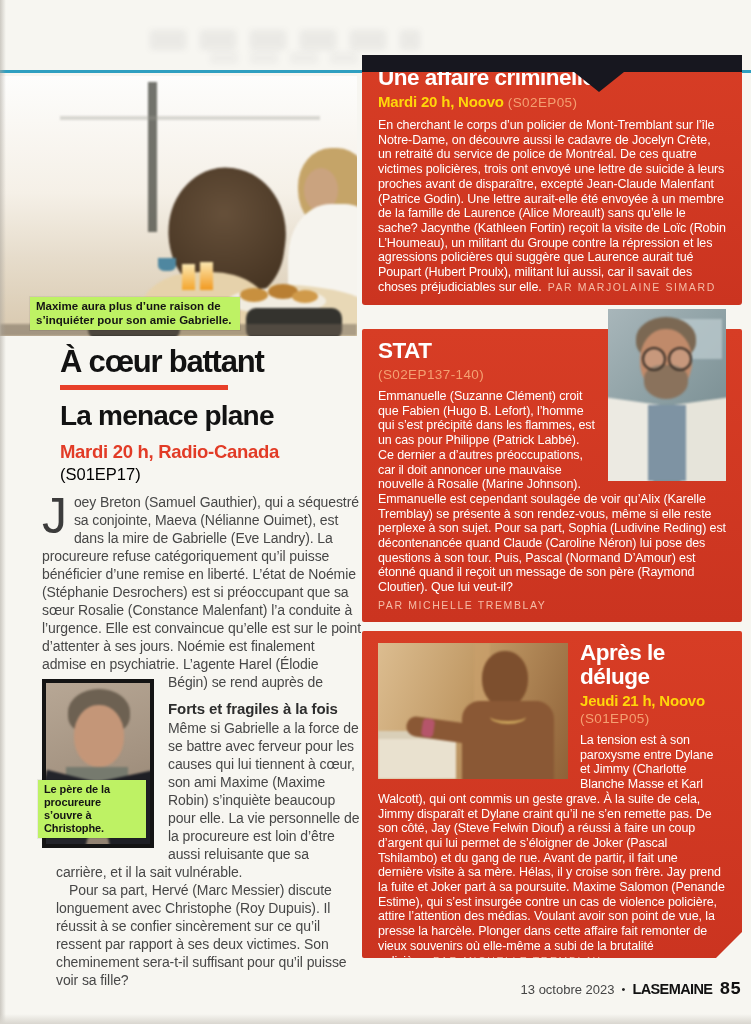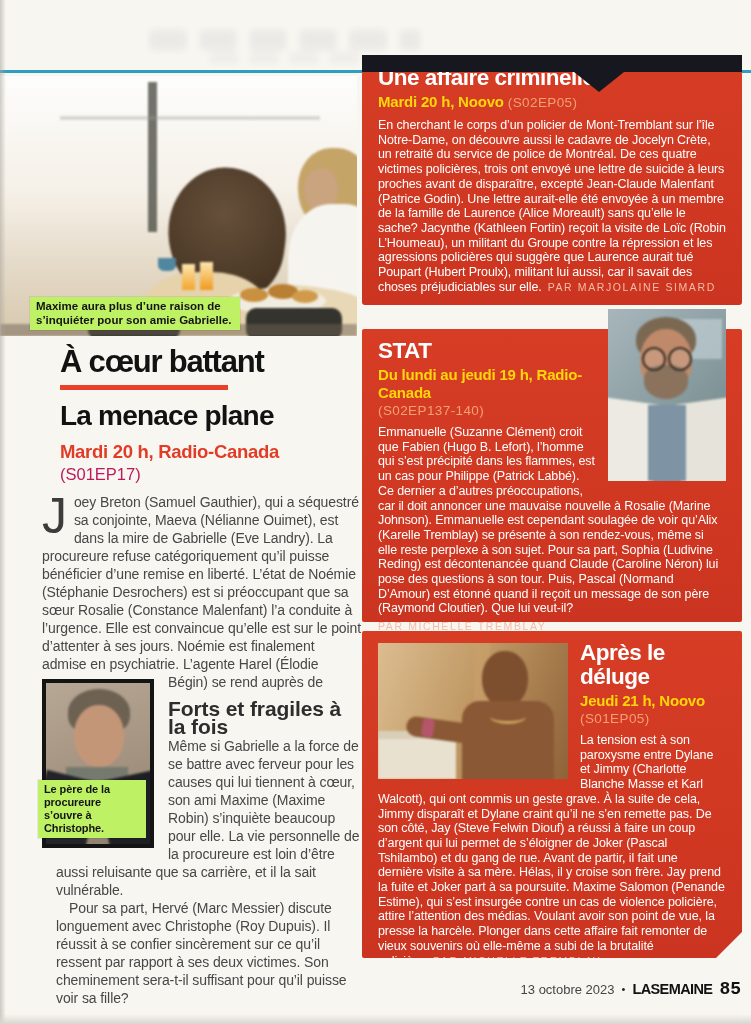--- a/index.html
+++ b/index.html
@@ -80,24 +80,24 @@
   .dl-neck{left:112px;top:66px;width:36px;height:12px;border-radius:0 0 50% 50%;border-bottom:3px solid #caa35a;}
   .dl-arm{left:28px;top:78px;width:84px;height:20px;border-radius:10px;background:#8a5835;transform:rotate(8deg);}
   .dl-band{left:44px;top:76px;width:12px;height:18px;background:#b5556a;border-radius:4px;transform:rotate(8deg);}
 
   
   .left-col{position:absolute;left:28px;top:344px;width:334px;color:#434343;}
   .show-title{font-size:31px;font-weight:bold;letter-spacing:-1.2px;color:#121212;margin:0 0 0 32px;}
   .title-rule{width:168px;height:5px;background:#e8402a;margin:5px 0 10px 32px;}
   .article-title{font-size:28px;font-weight:bold;letter-spacing:-0.8px;color:#121212;margin:0 0 9px 32px;}
   .sched-line{margin:0 0 8px 32px;font-size:18.5px;font-weight:bold;color:#e23b26;letter-spacing:-0.3px;}
-  .sched-line .code{font-weight:normal;color:#be185d;font-size:16.5px;letter-spacing:0;}
+  .sched-line .code{font-weight:normal;color:#000000;font-size:16.5px;letter-spacing:0;}
   .bodytext{font-size:14px;line-height:18px;letter-spacing:-0.1px;color:#474747;margin:0 0 0 14px;}
   .dropcap{float:left;font-size:50px;line-height:40px;padding:3px 7px 0 0;color:#3c3c3c;}
-  .subhead{font-size:21px;font-weight:bold;color:#2d2d2d;margin:9px 0 1px 14px;line-height:18px;}
+  .subhead{font-size:15px;font-weight:bold;color:#2d2d2d;margin:9px 0 1px 14px;line-height:18px;}
   .para{margin:0 0 0 14px;}
   .indent{text-indent:13px;}
 
   
   .black-banner{position:absolute;left:362px;top:55px;width:380px;height:17px;background:#17171f;z-index:5;}
   .banner-notch{position:absolute;left:212px;top:17px;width:0;height:0;
         border-left:25px solid transparent;border-right:25px solid transparent;border-top:20px solid #17171f;}
   .rbox{position:absolute;left:362px;width:380px;background:linear-gradient(180deg,#d73d25,#cb3420);
         color:#ffffff;box-sizing:border-box;padding:8px 16px;border-radius:2px;z-index:2;}
   .rbox1{top:56px;height:249px;border-radius:0 0 3px 3px;}
@@ -205,21 +205,20 @@
         <div class="st-face"></div>
         <div class="st-beard"></div>
         <div class="st-gl1"></div>
         <div class="st-gl2"></div>
         <div class="st-coat-l"></div>
         <div class="st-coat-r"></div>
         <div class="st-shirt"></div>
       </div>
     </div>
     <div class="rtitle">STAT</div>
-    <div class="rsched">Du lundi au jeudi 19 h, Radio-Canada</div>
     <div class="rcode-line">(S02EP137-140)</div>
     <div class="rbody">
       <span>Emmanuelle (Suzanne Clément) croit que Fabien (Hugo B. Lefort), l’homme qui s’est précipité dans les flammes, est un cas pour Philippe (Patrick Labbé). Ce dernier a d’autres préoccupations, car il doit annoncer une mauvaise nouvelle à Rosalie (Marine Johnson). Emmanuelle est cependant soulagée de voir qu’Alix (Karelle Tremblay) se présente à son rendez-vous, même si elle reste perplexe à son sujet. Pour sa part, Sophia (Ludivine Reding) est décontenancée quand Claude (Caroline Néron) lui pose des questions à son tour. Puis, Pascal (Normand D’Amour) est étonné quand il reçoit un message de son père (Raymond Cloutier). Que lui veut-il?</span>
       <span class="rbyline rbyline-block">PAR MICHELLE TREMBLAY</span>
     </div>
   </div>
 
   <div class="rbox rbox3">
     <div class="deluge-photo photo">
       <div class="art">

